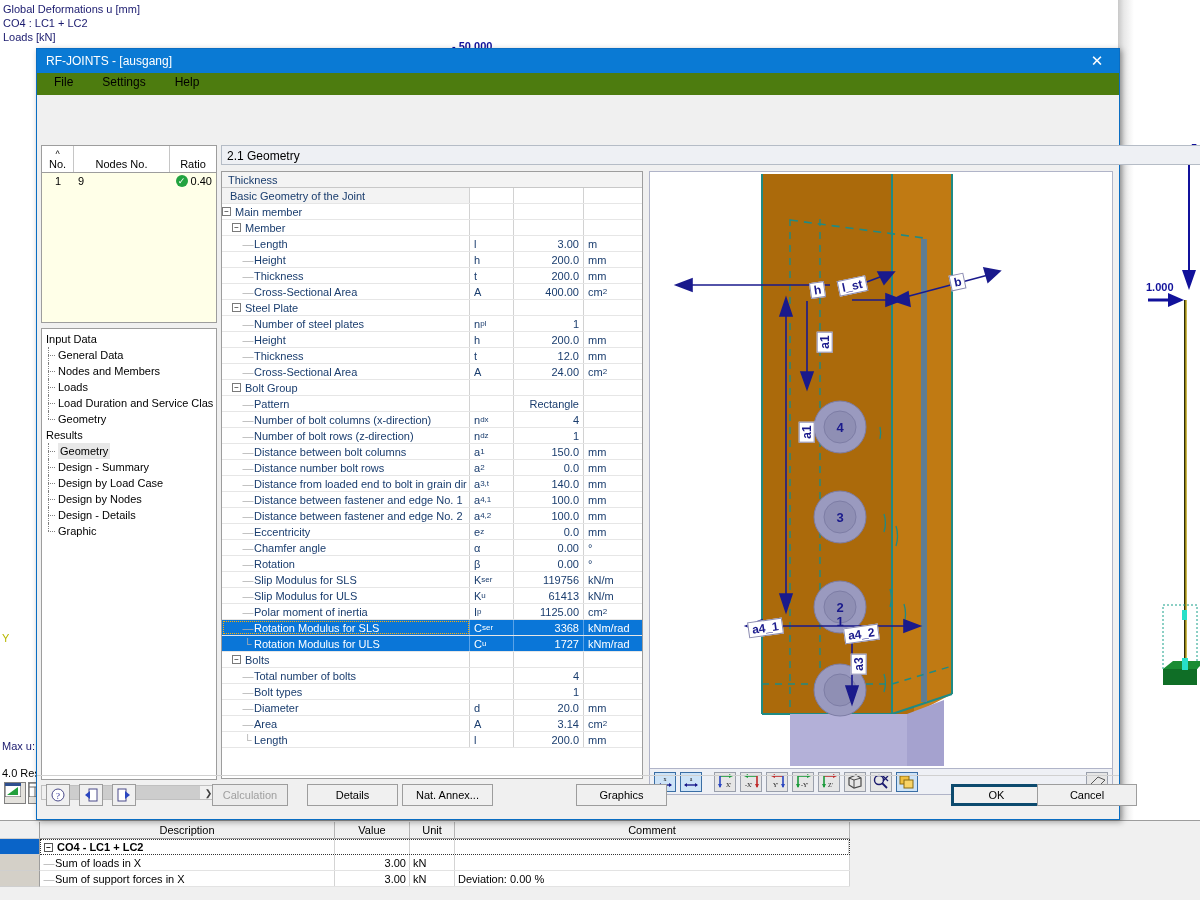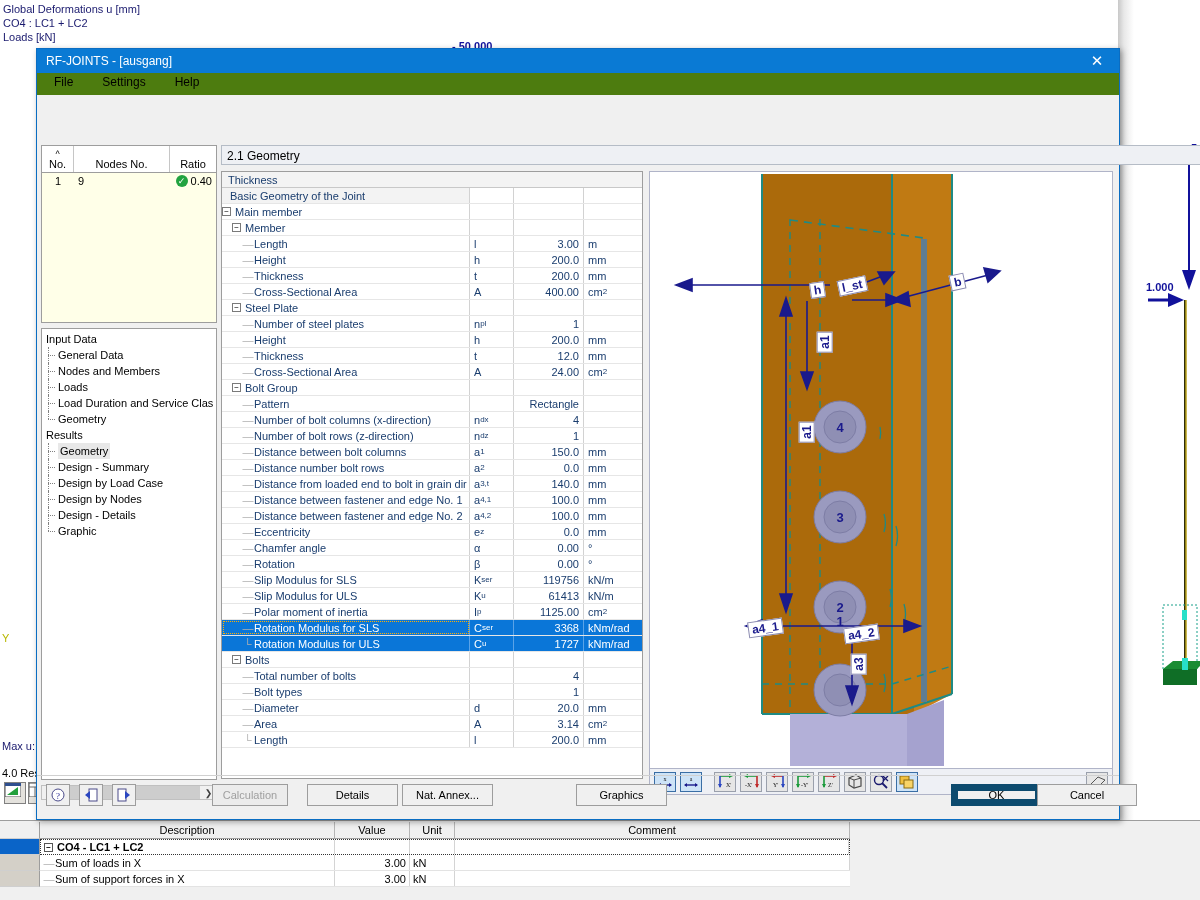--- a/index.html
+++ b/index.html
@@ -161,21 +161,21 @@
   
   .bottombar {
     position: absolute; left: 0; bottom: 0; width: 100%; height: 46px;
     border-top: 1px solid #d0d0d0;
   }
   .btn {
     position: absolute; height: 22px; border: 1px solid #9d9d9d; background: #f0f0f0;
     font-size: 11px; color: #000; display: flex; align-items: center; justify-content: center;
   }
   .btn.disabled { color: #a0a0a0; background: #ececec; }
-  .btn.default { border: 7px solid #0c4a6e; }
+  .btn.default { border: 3px solid #0c4a6e; }
   .iconbtn {
     position: absolute; width: 24px; height: 22px; border: 1px solid #9d9d9d;
     background: #f0f0f0; display: flex; align-items: center; justify-content: center; font-size: 11px;
   }
 
   .check {
     width: 12px; height: 12px; border-radius: 50%; background: #22a33f;
     display: inline-flex; align-items: center; justify-content: center;
     color: #fff; font-size: 9px; line-height: 12px; margin-right: 3px;
   }
@@ -264,20 +264,21 @@
       <div style="width:45px;">kN</div>
       <div style="width:395px;"></div>
     </div>
     <div class="bg-tr">
       <div style="width:295px;">
           <span class="dash">—</span>
           <span>Sum of support forces in X</span>
         </div>
       <div style="width:75px; justify-content:flex-end;">3.00</div>
       <div style="width:45px;">kN</div>
+      <div style="width:395px;">Deviation:  0.00 %</div>
     </div>
   </div>
 
   <div id="dialog">
 
     <div class="titlebar">
       <span>RF-JOINTS - [ausgang]</span>
       <span class="close">✕</span>
     </div>
 

